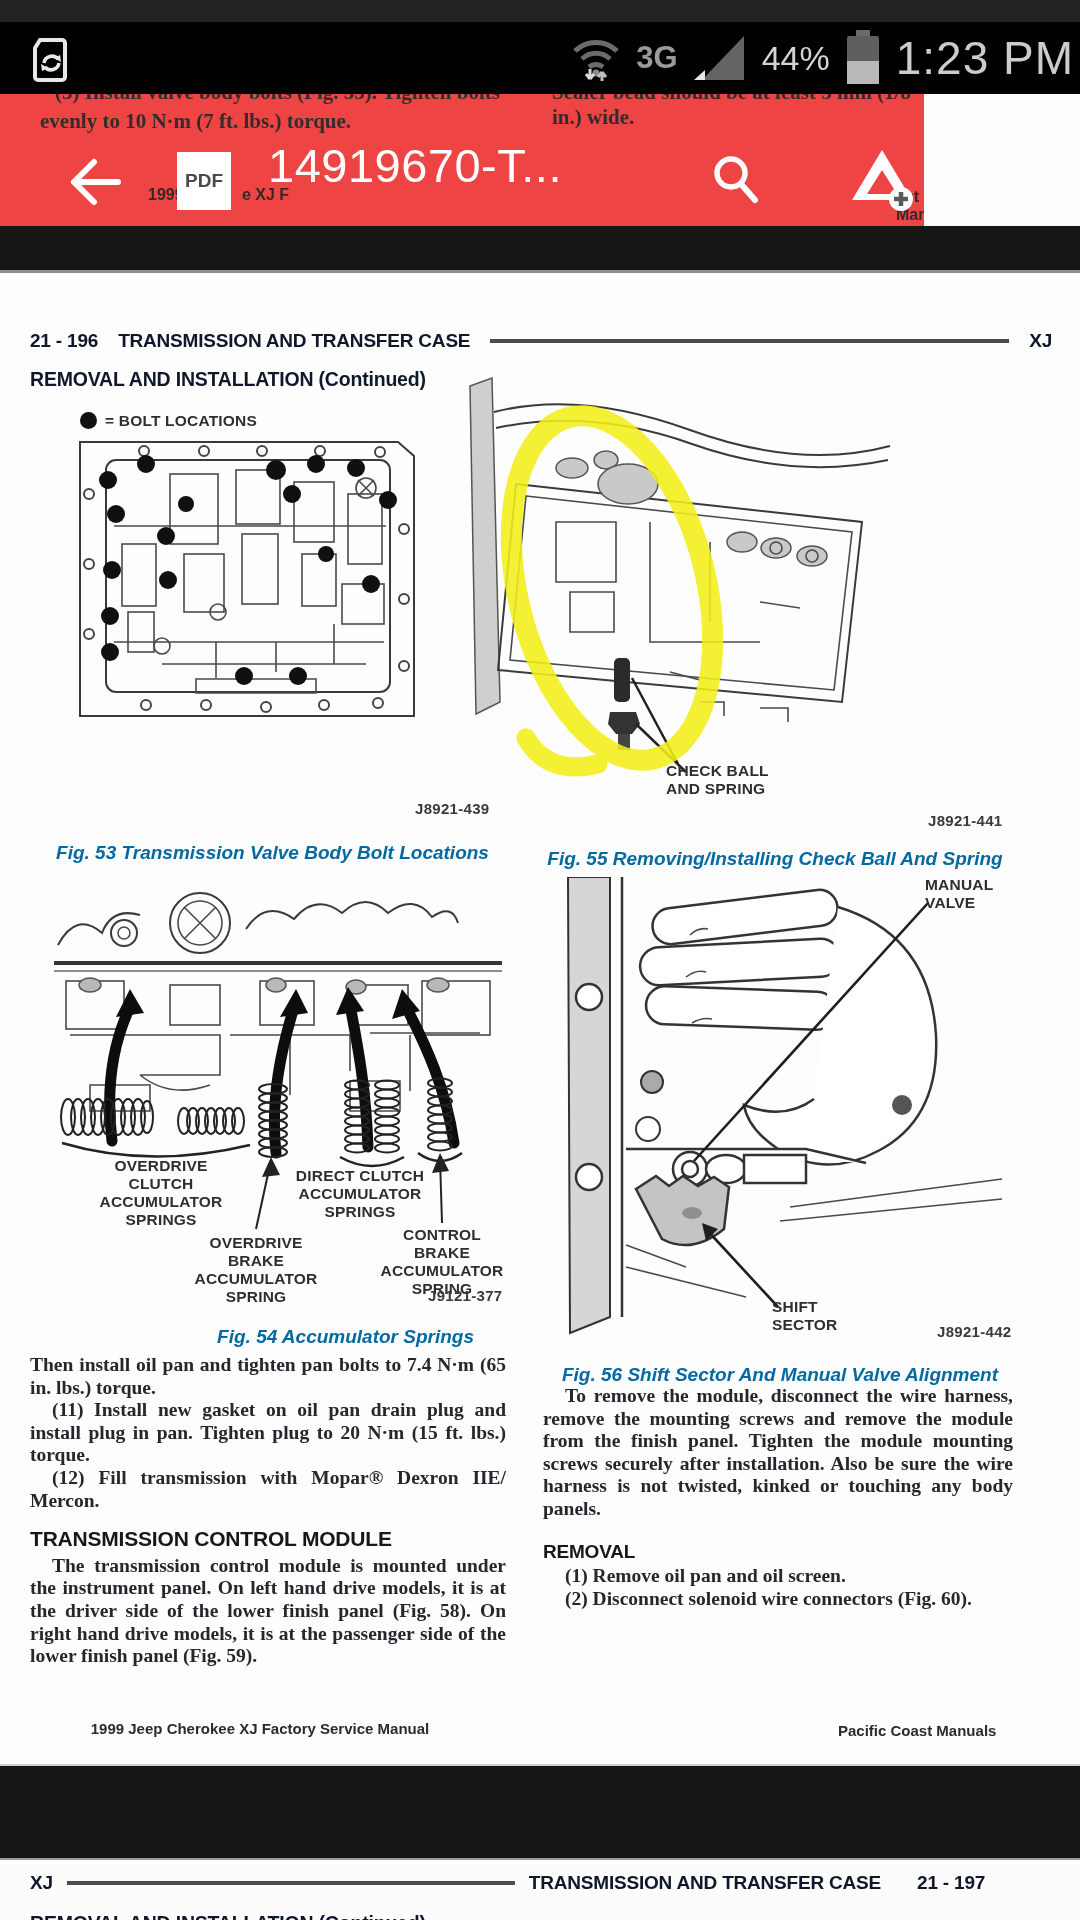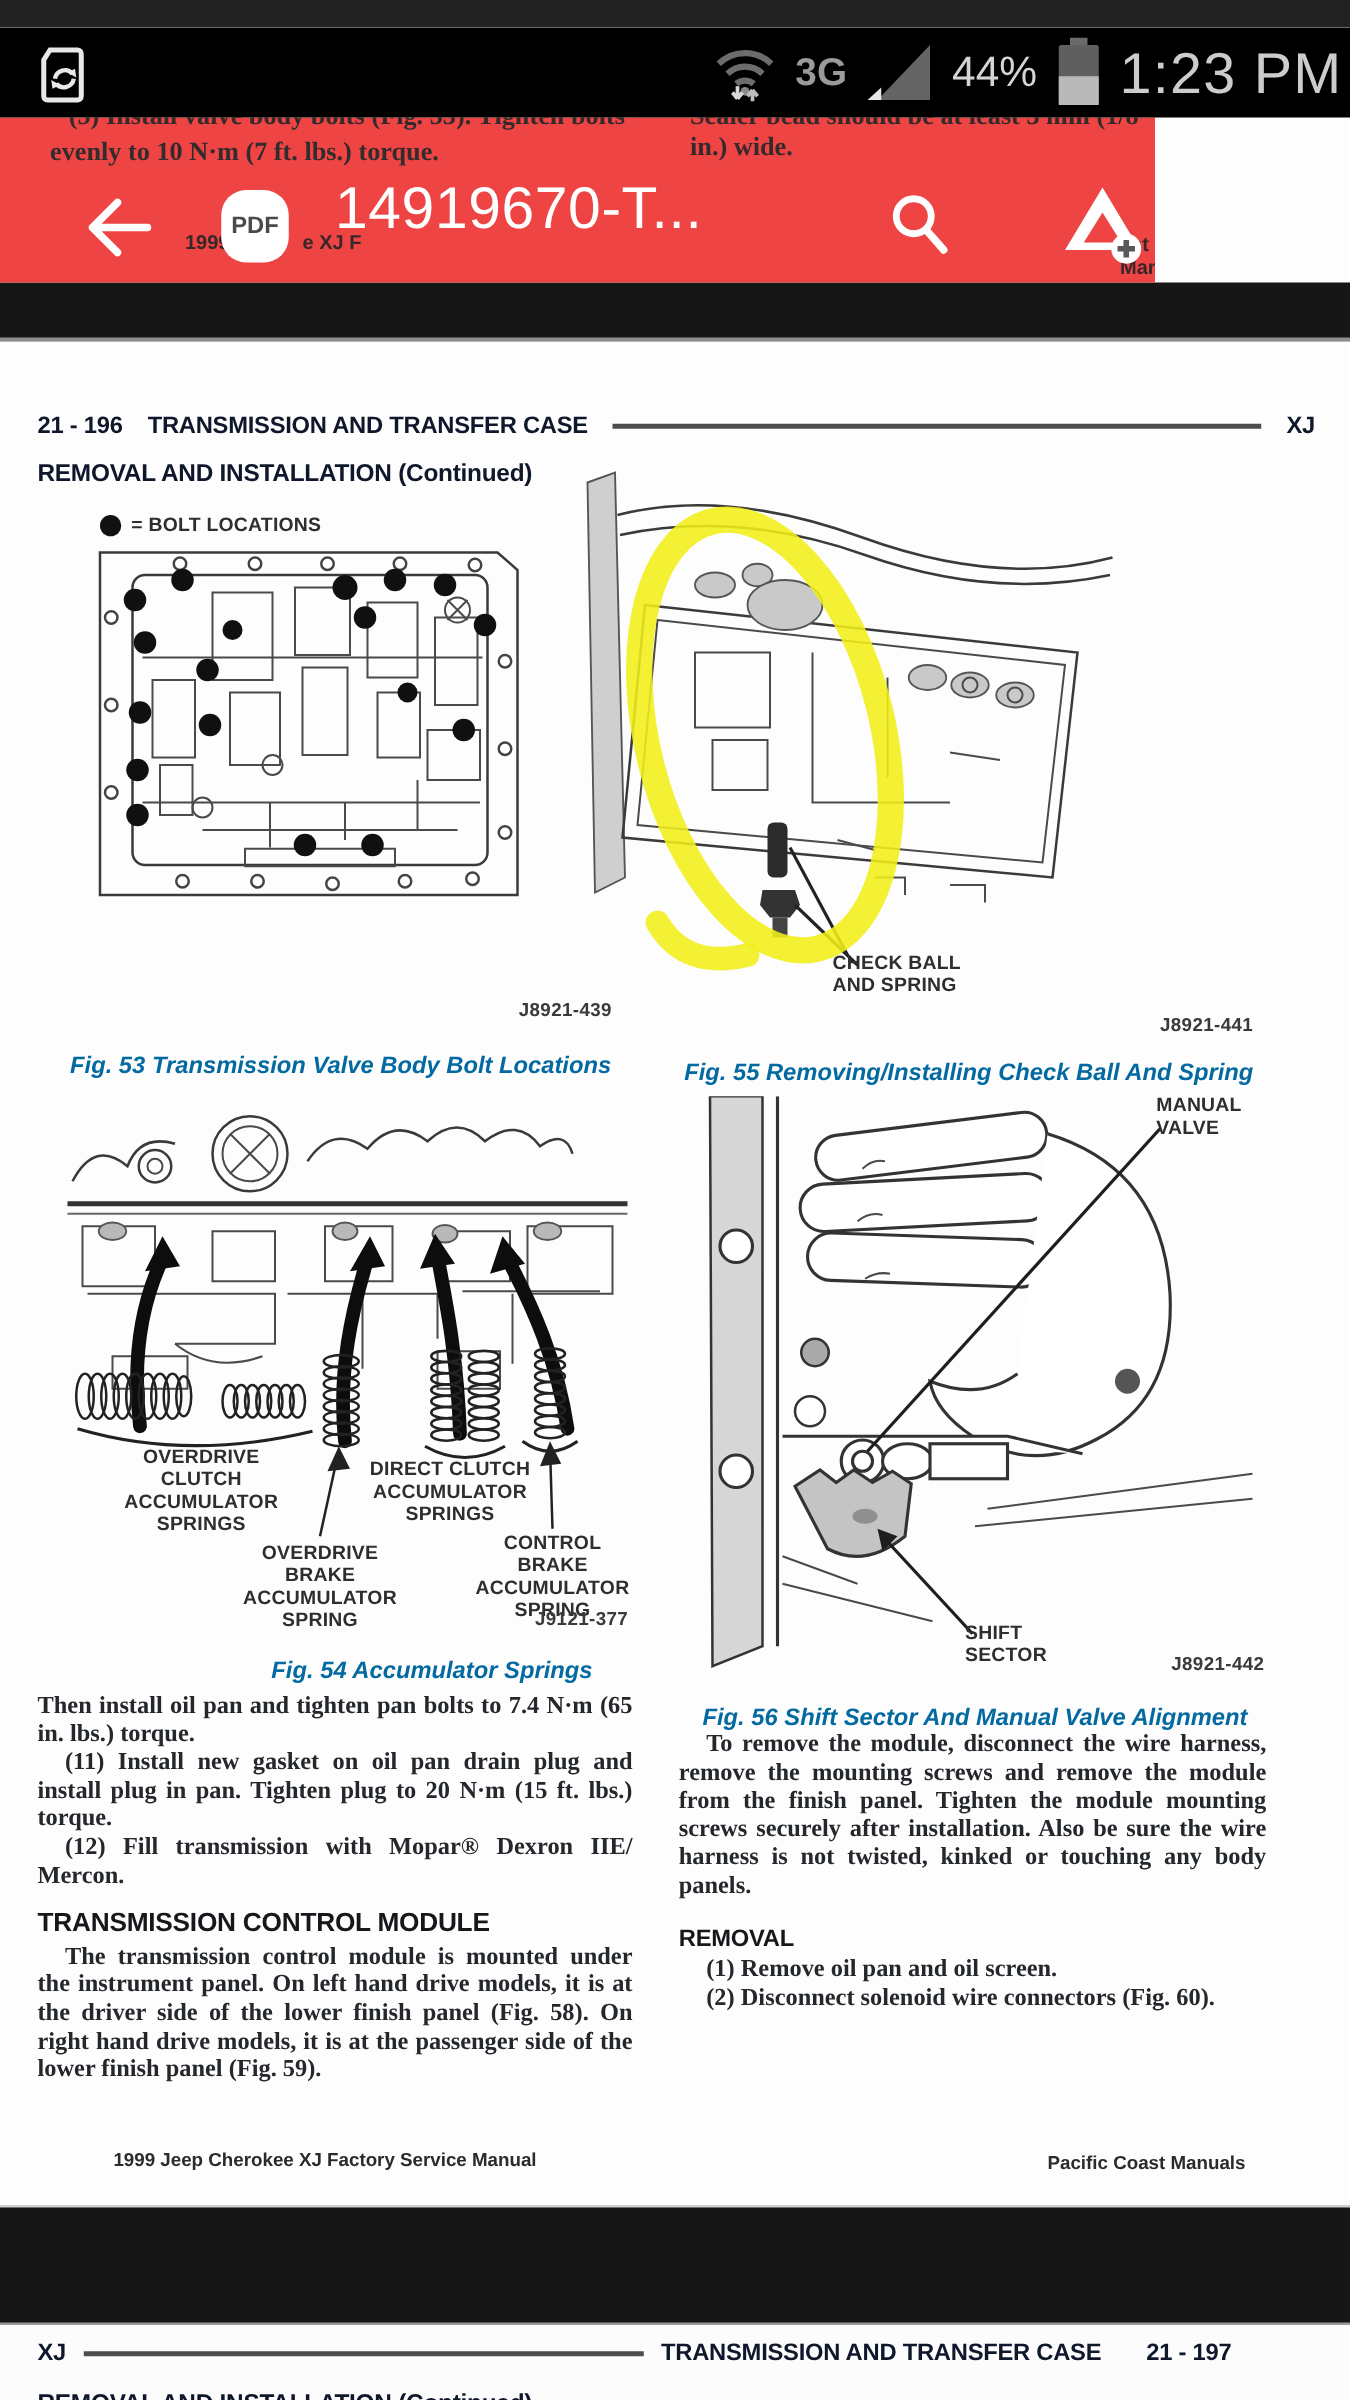--- a/index.html
+++ b/index.html
@@ -12,21 +12,21 @@
              display:flex;align-items:center;}
   .sb-right{position:absolute;right:6px;top:0;height:72px;display:flex;align-items:center;gap:14px;}
   .sb-3g{font-size:31px;font-weight:bold;color:#9a9a9a;}
   .sb-pct{font-size:34px;color:#d4d4d4;}
   .sb-time{font-size:46px;color:#cccccc;letter-spacing:1px;}
   
   .overlay{left:0;top:72px;width:924px;height:132px;background:#ef4444;z-index:20;overflow:hidden;}
   .ghost{color:#2a2a2c;font-family:"Liberation Serif",serif;font-weight:bold;font-size:21px;opacity:.95;}
   .ghost-small{color:#242426;font-size:16px;font-weight:bold;opacity:.9;}
   .tb-title{font-size:47px;color:#fff;letter-spacing:.5px;}
-  .pdf-badge{width:54px;height:58px;background:#fff;border-radius:20px;display:flex;
+  .pdf-badge{width:54px;height:58px;background:#fff;border-radius:0;display:flex;
              align-items:center;justify-content:center;font-size:19px;font-weight:bold;color:#4a4a4a;}
   .band{left:0;width:1080px;background:#161616;z-index:10;}
   
   .page{left:0;top:250px;width:1080px;height:1492px;background:#fdfdfd;}
   .hdr{font-weight:bold;font-size:19px;color:#0f172a;letter-spacing:-.2px;}
   .hrule{border-top:4px solid #4d4d4d;}
   .caption{font-weight:bold;font-style:italic;font-size:19px;color:#0369a1;text-align:center;}
   .figref{font-size:15px;font-weight:bold;color:#3a3a3a;letter-spacing:.3px;}
   .figlabel{font-size:15.5px;font-weight:bold;color:#2e2e2e;line-height:1.16;letter-spacing:.2px;}
   .serifcol{font-family:"Liberation Serif",serif;font-weight:bold;font-size:19.5px;line-height:22.6px;

